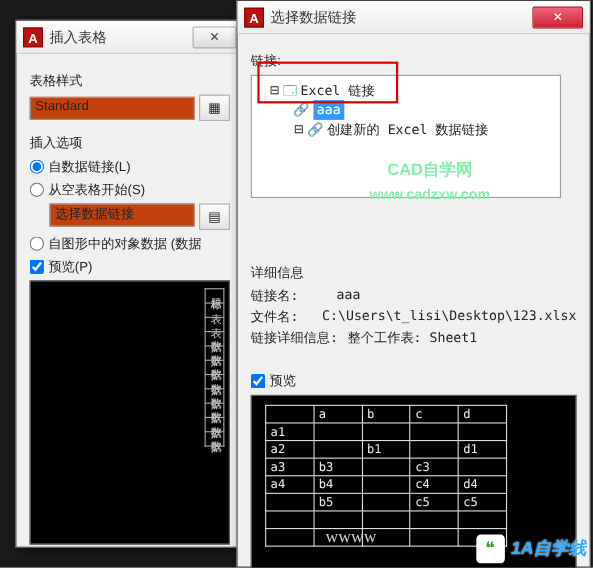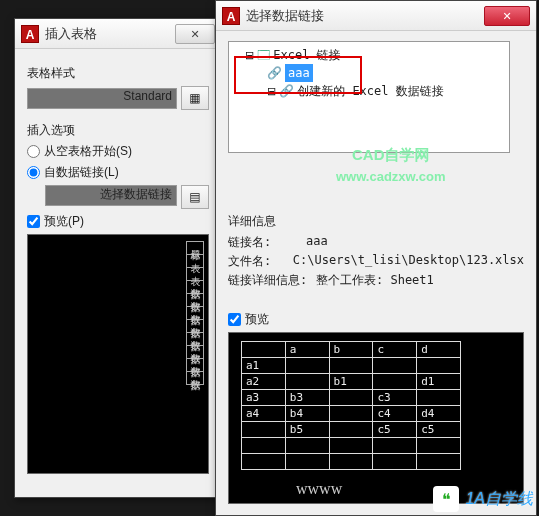--- a/index.html
+++ b/index.html
@@ -58,26 +58,25 @@
 }
 .body { padding: 10px 12px; color: #222; }
 .section-label { margin: 6px 0 4px 0; }
 .combo {
   display: flex;
   align-items: center;
   gap: 4px;
 }
 .combo select, .combo-box {
   flex: 1;
-  background: #737373;
+  background: #c2410c;
   border: 1px solid #999;
   height: 21px;
   padding: 0 4px;
   font-size: 12px;
-  text-align: right;
 }
 .icon-btn {
   width: 28px; height: 24px;
   background: linear-gradient(#fafafa, #e4e4e4);
   border: 1px solid #aaa;
   cursor: pointer;
   display: inline-flex;
   align-items: center;
   justify-content: center;
 }
@@ -193,21 +192,21 @@
   border-radius: 4px;
   display: flex;
   align-items: center;
   justify-content: center;
   color: #2a2;
   font-size: 16px;
 }
 .brand-text {
   color: #3af;
   font-size: 16px;
-  font-weight: normal;
+  font-weight: bold;
   font-style: italic;
   text-shadow: 0 0 2px #fff;
 }
 .wwww {
   position: absolute;
   bottom: 18px; left: 296px;
   color: #ccc;
   font-size: 16px;
   font-family: Liberation Serif, serif;
 }
@@ -229,35 +228,39 @@
     <div class="combo">
       <div class="combo-box">Standard</div>
       <div class="icon-btn">
         <span>▦</span>
       </div>
     </div>
 
     <div class="section-label" style="margin-top:12px">插入选项</div>
 
     <div class="radio-row">
+      <input type="radio" name="ins" checked="" style="">
+      <span>自数据链接(L)</span>
+    </div>
+
+    <div class="radio-row">
       <input type="radio" name="ins" style="">
       <span>从空表格开始(S)</span>
-    </div>
-
-    <div class="radio-row">
-      <input type="radio" name="ins" checked="" style="">
-      <span>自数据链接(L)</span>
     </div>
     <div class="sub-combo">
       <div class="combo-box">选择数据链接</div>
       <div class="icon-btn">
         <span>▤</span>
       </div>
     </div>
 
+    <div class="radio-row truncated-label" style="width:180px">
+      <input type="radio" name="ins" style="">
+      <span>自图形中的对象数据 (数据</span>
+    </div>
 
     <div class="check-row" style="margin-top:0">
       <input type="checkbox" checked="" style="">
       <span>预览(P)</span>
     </div>
 
     <div id="left-preview" class="preview-area">
       <table class="left-table">
         <tbody>
             <tr>
@@ -301,20 +304,21 @@
 
 <div id="right-dialog" class="dialog">
   <div class="titlebar">
     <div class="titlebar-left">
       <div class="app-icon">A</div>
       <span class="title-text">选择数据链接</span>
     </div>
     <div class="close-btn">✕</div>
   </div>
   <div class="body">
+    <div class="section-label">链接:</div>
     <div class="link-box">
       <div class="tree-row tree-indent1">
         <span class="tree-icon">⊟</span>
         <span style="color:#196">🗔</span>
         <span class="node-excel">Excel 链接</span>
       </div>
       <div class="tree-row tree-indent2">
         <span>🔗</span>
         <span class="node-sel">aaa</span>
       </div>

